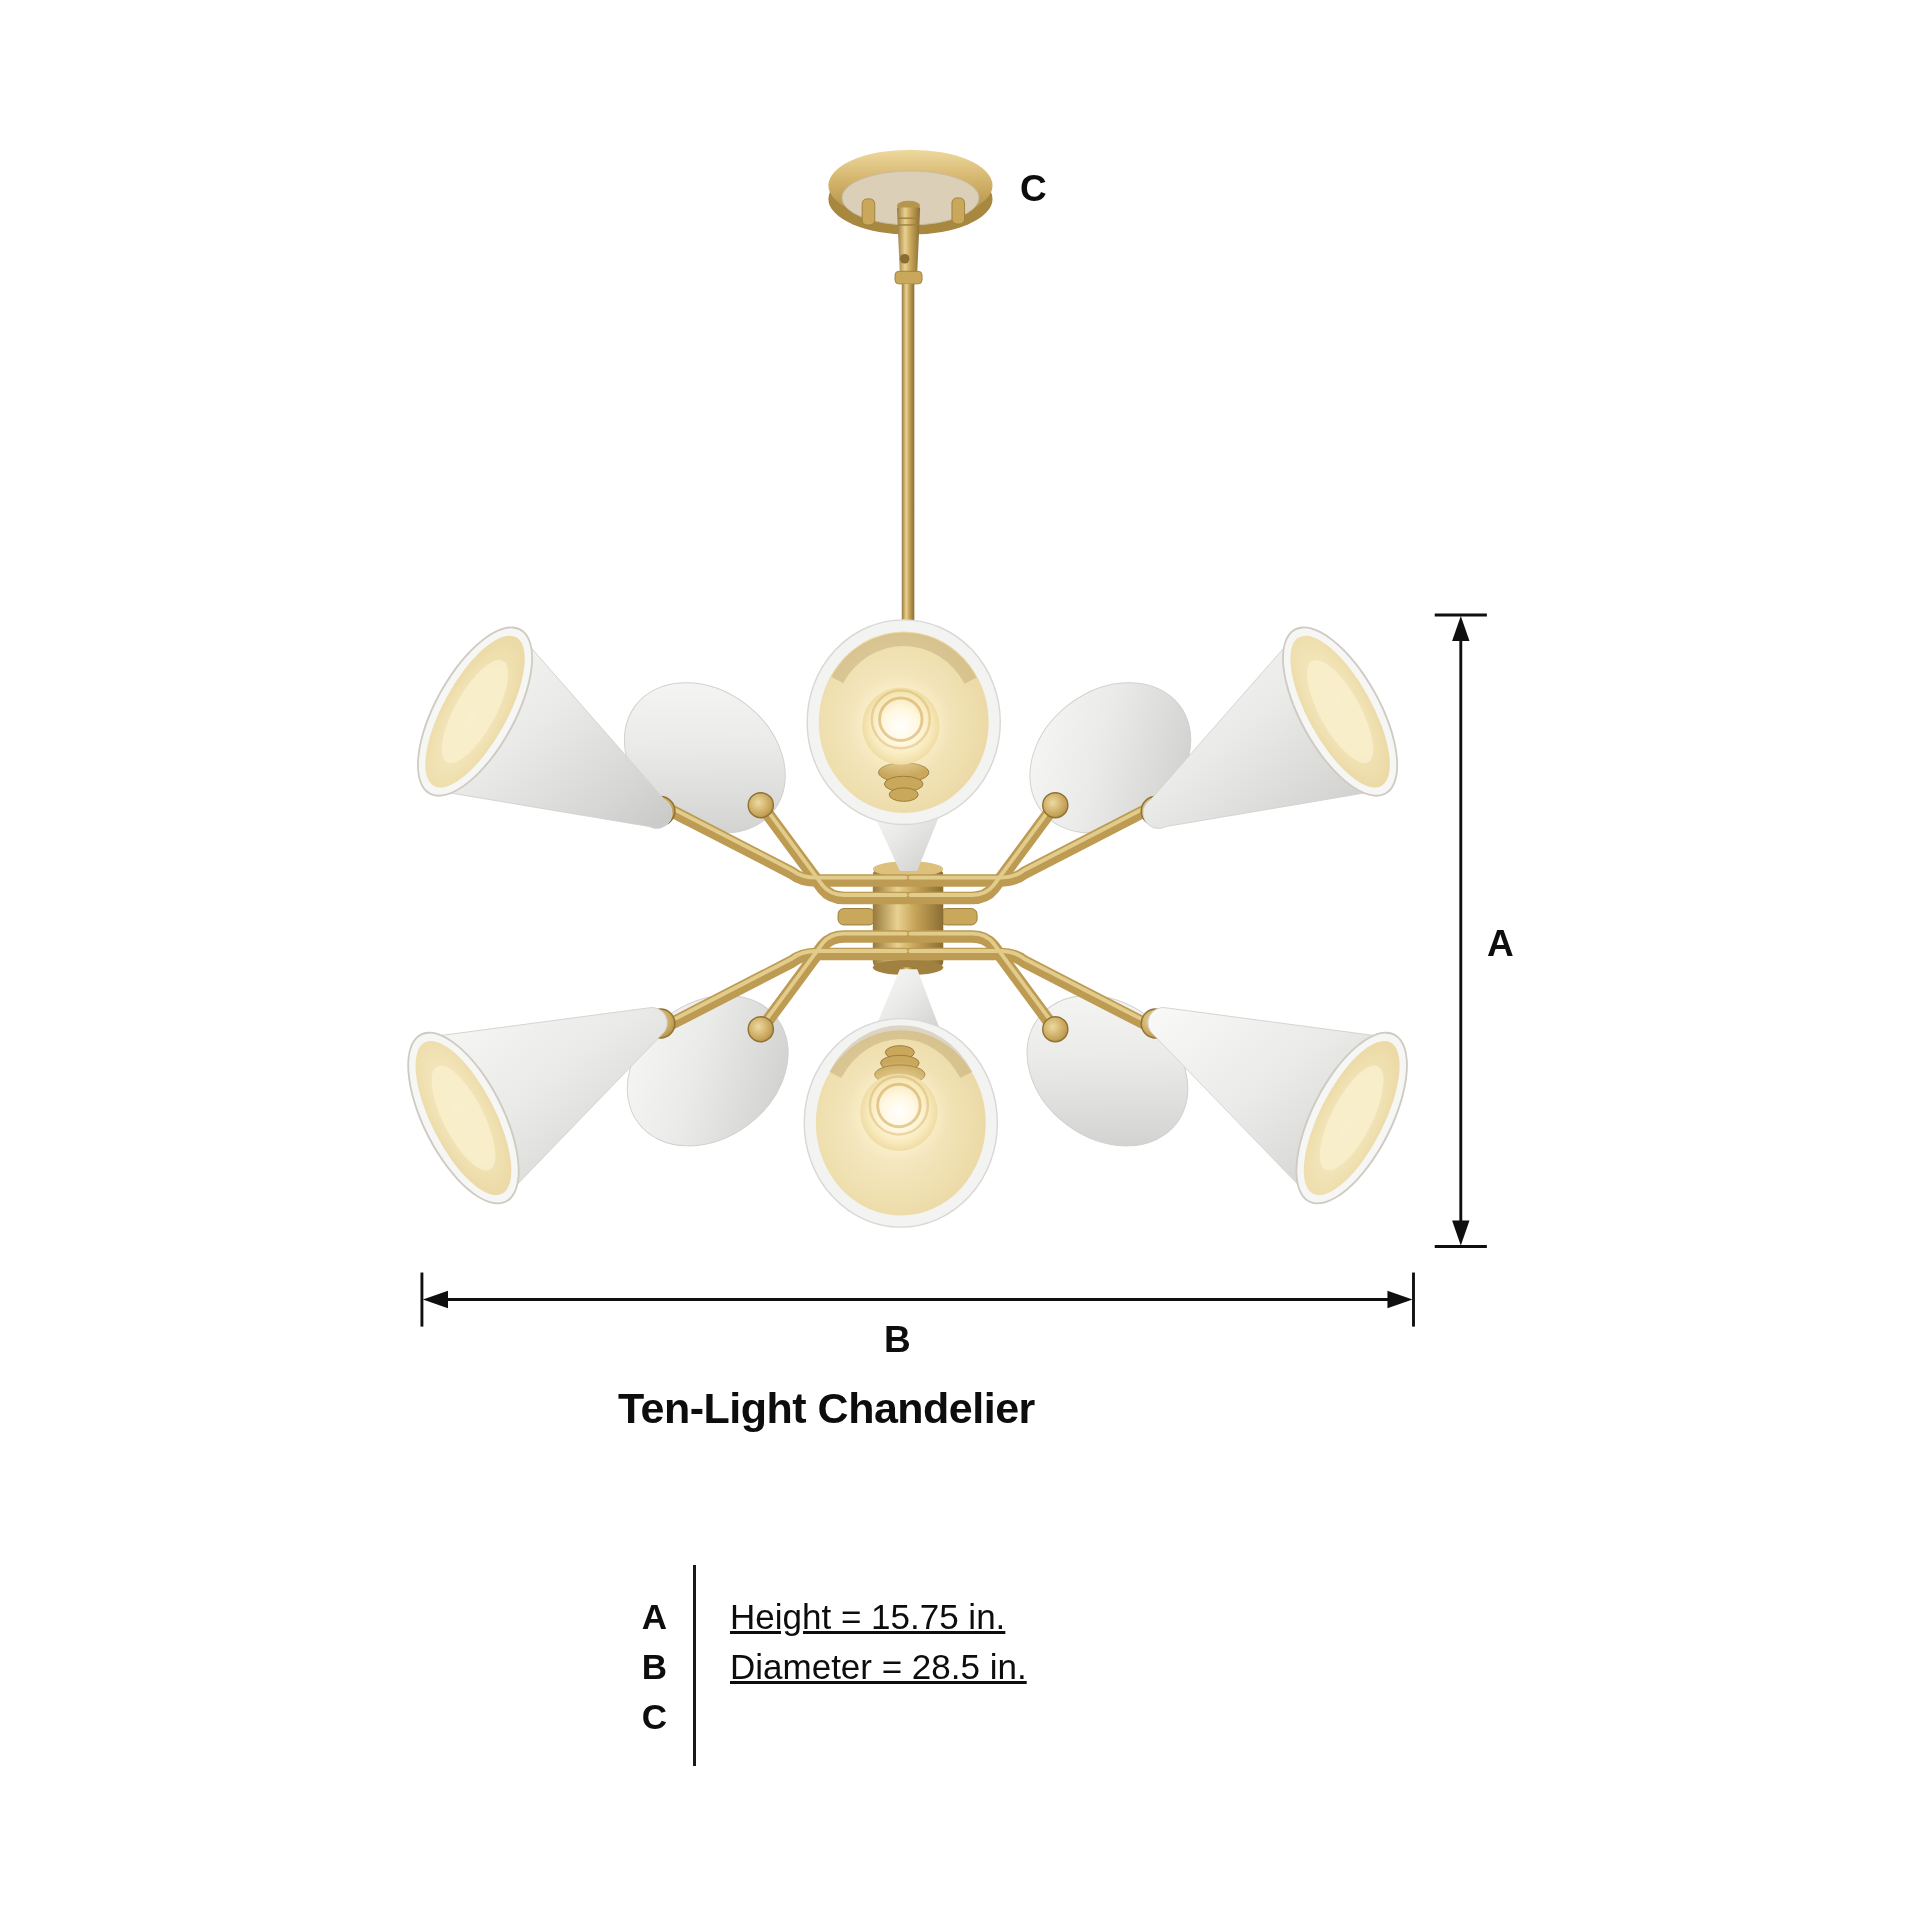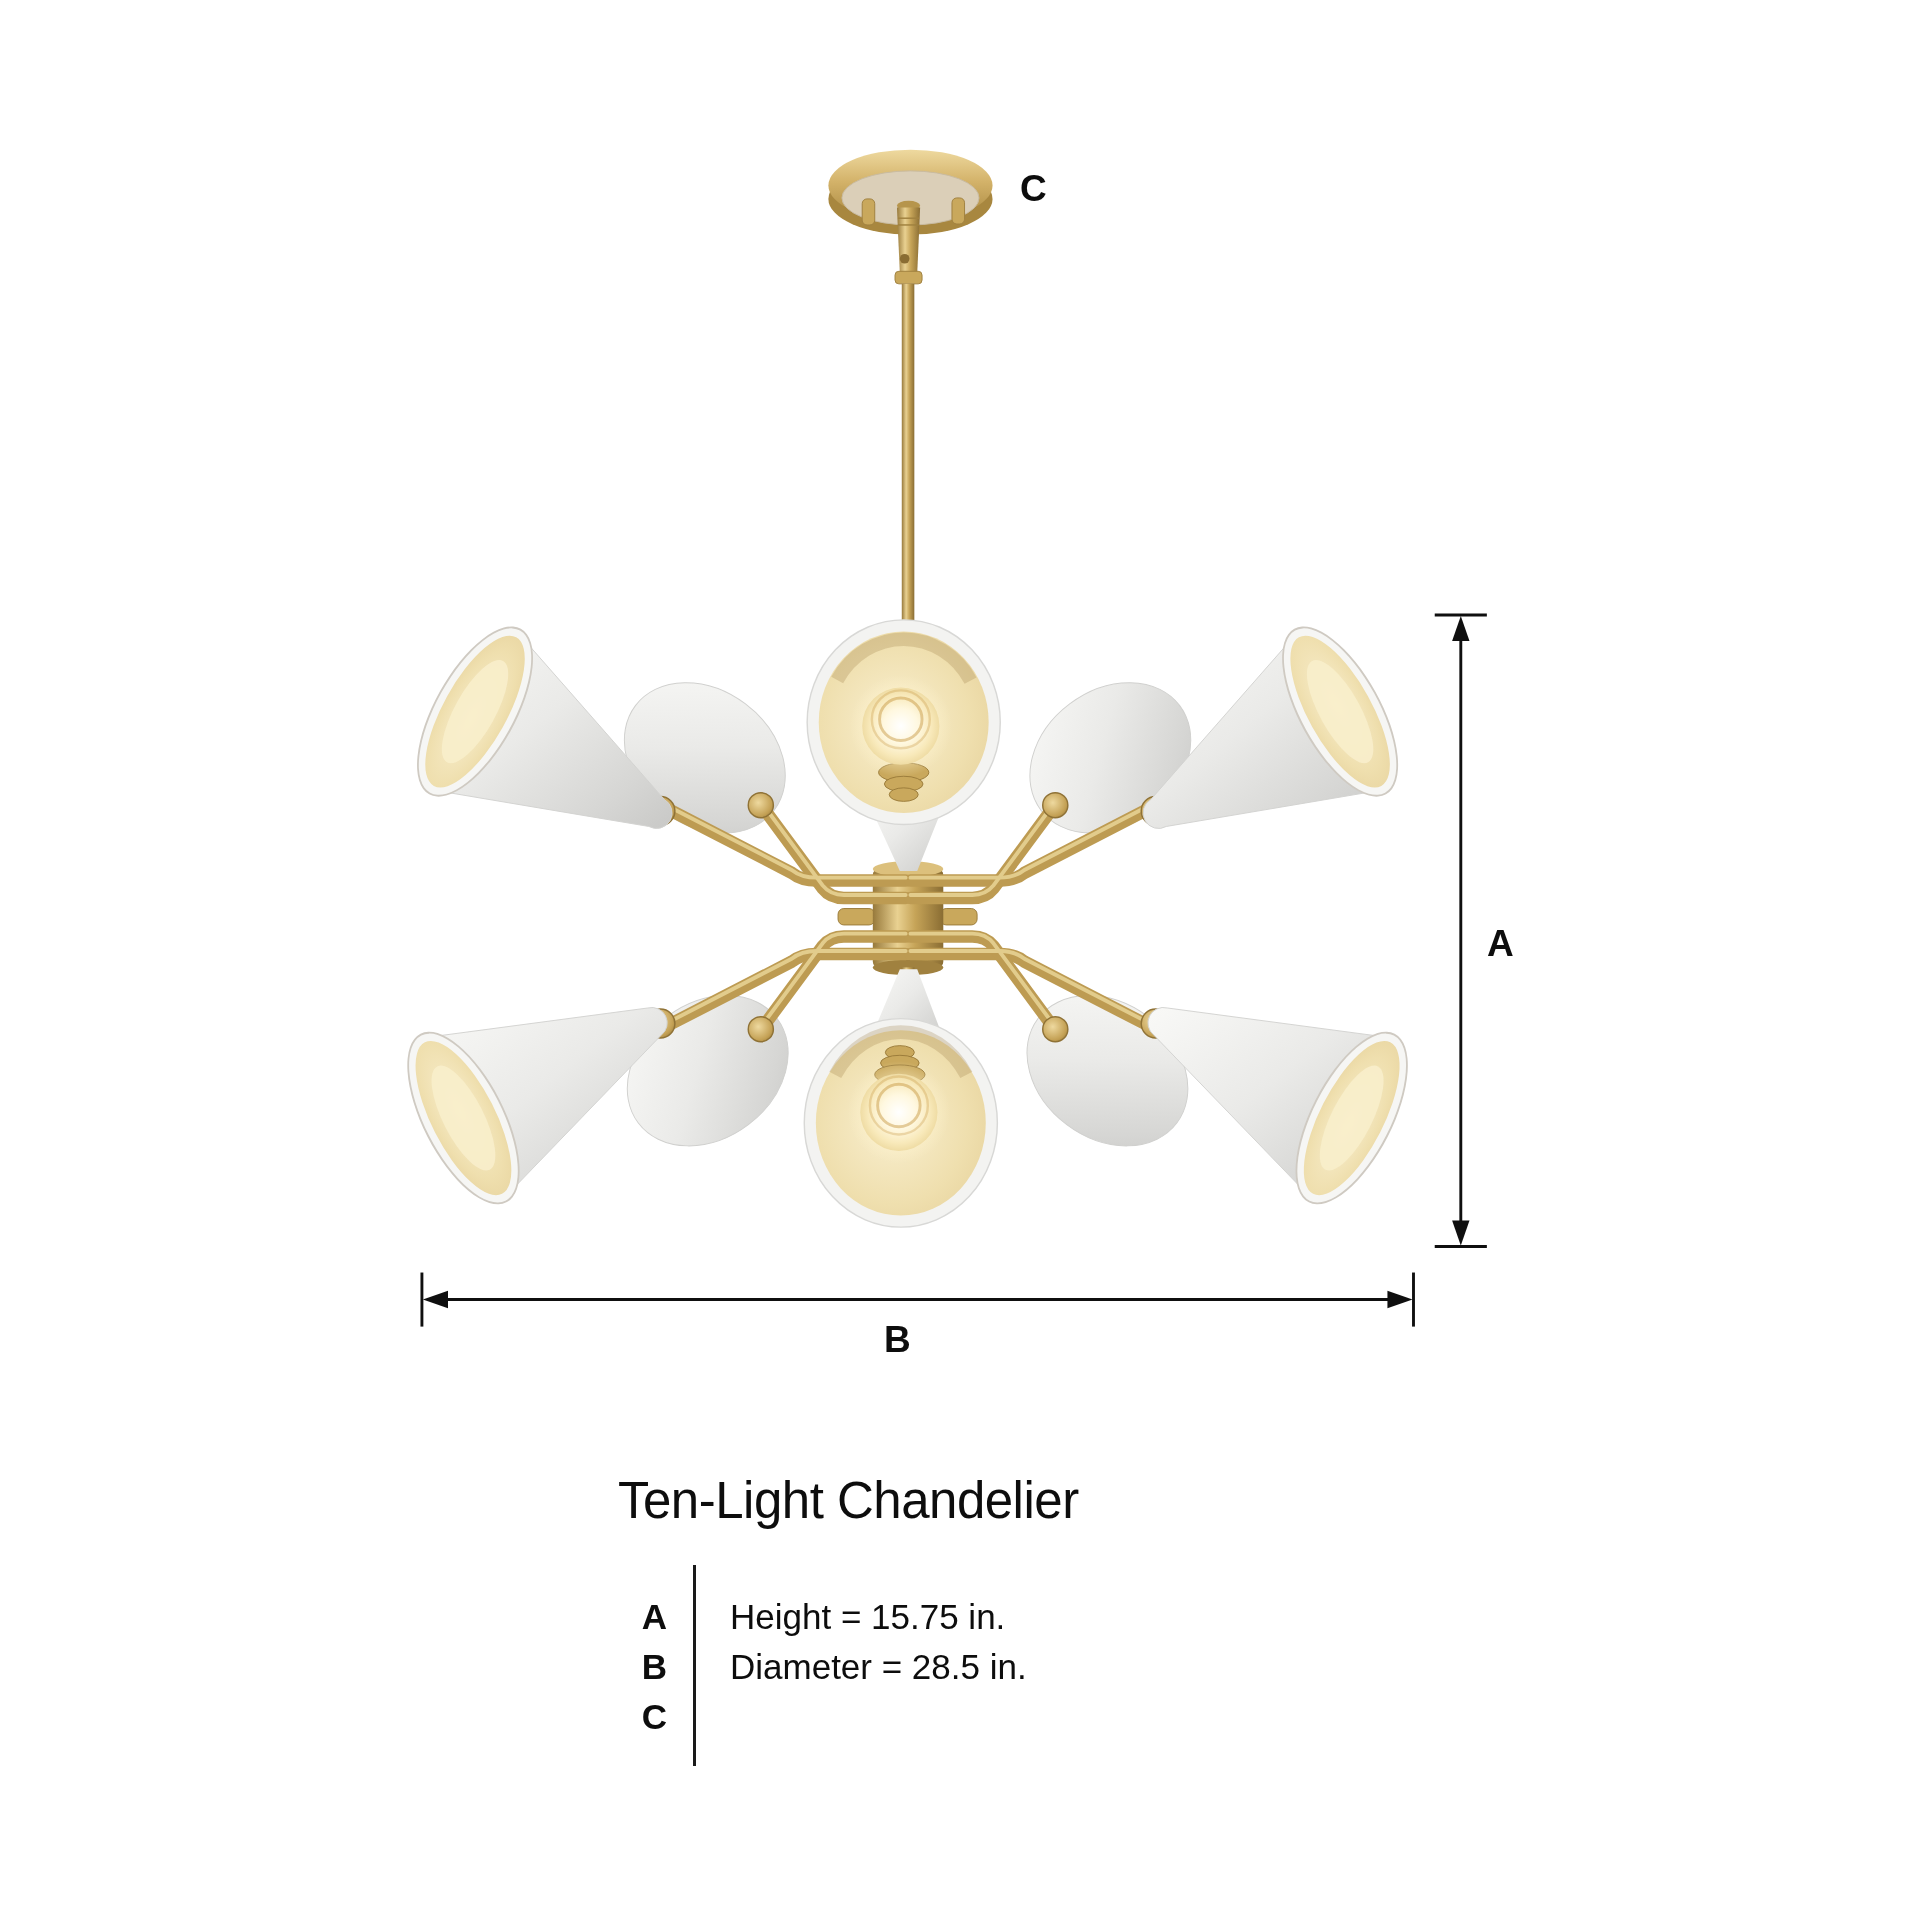--- a/index.html
+++ b/index.html
@@ -27,23 +27,23 @@
     font-weight: bold;
     color: #0d0d0d;
     line-height: 1;
   }
   #label-c { left: 1020px; top: 170px; }
   #label-a { left: 1487px; top: 925px; }
   #label-b { left: 884px;  top: 1321px; }
   #product-title {
     position: absolute;
     left: 618px;
-    top: 1471px;
-    font-size: 51px;
-    font-weight: normal;
+    top: 1384px;
+    font-size: 43px;
+    font-weight: bold;
     color: #0d0d0d;
     letter-spacing: -0.5px;
     white-space: nowrap;
   }
   #specs {
     position: absolute;
     left: 618px;
     top: 1592px;
   }
   .spec-row {
@@ -55,20 +55,21 @@
     white-space: nowrap;
   }
   .spec-key {
     width: 73px;
     text-align: center;
     font-weight: bold;
     flex: 0 0 73px;
   }
   .spec-val {
     padding-left: 39px;
+    text-decoration: underline;
   }
   #spec-divider {
     position: absolute;
     left: 693px;
     top: 1565px;
     width: 2.9px;
     height: 201px;
     background: #1a1a1a;
   }
 </style>

